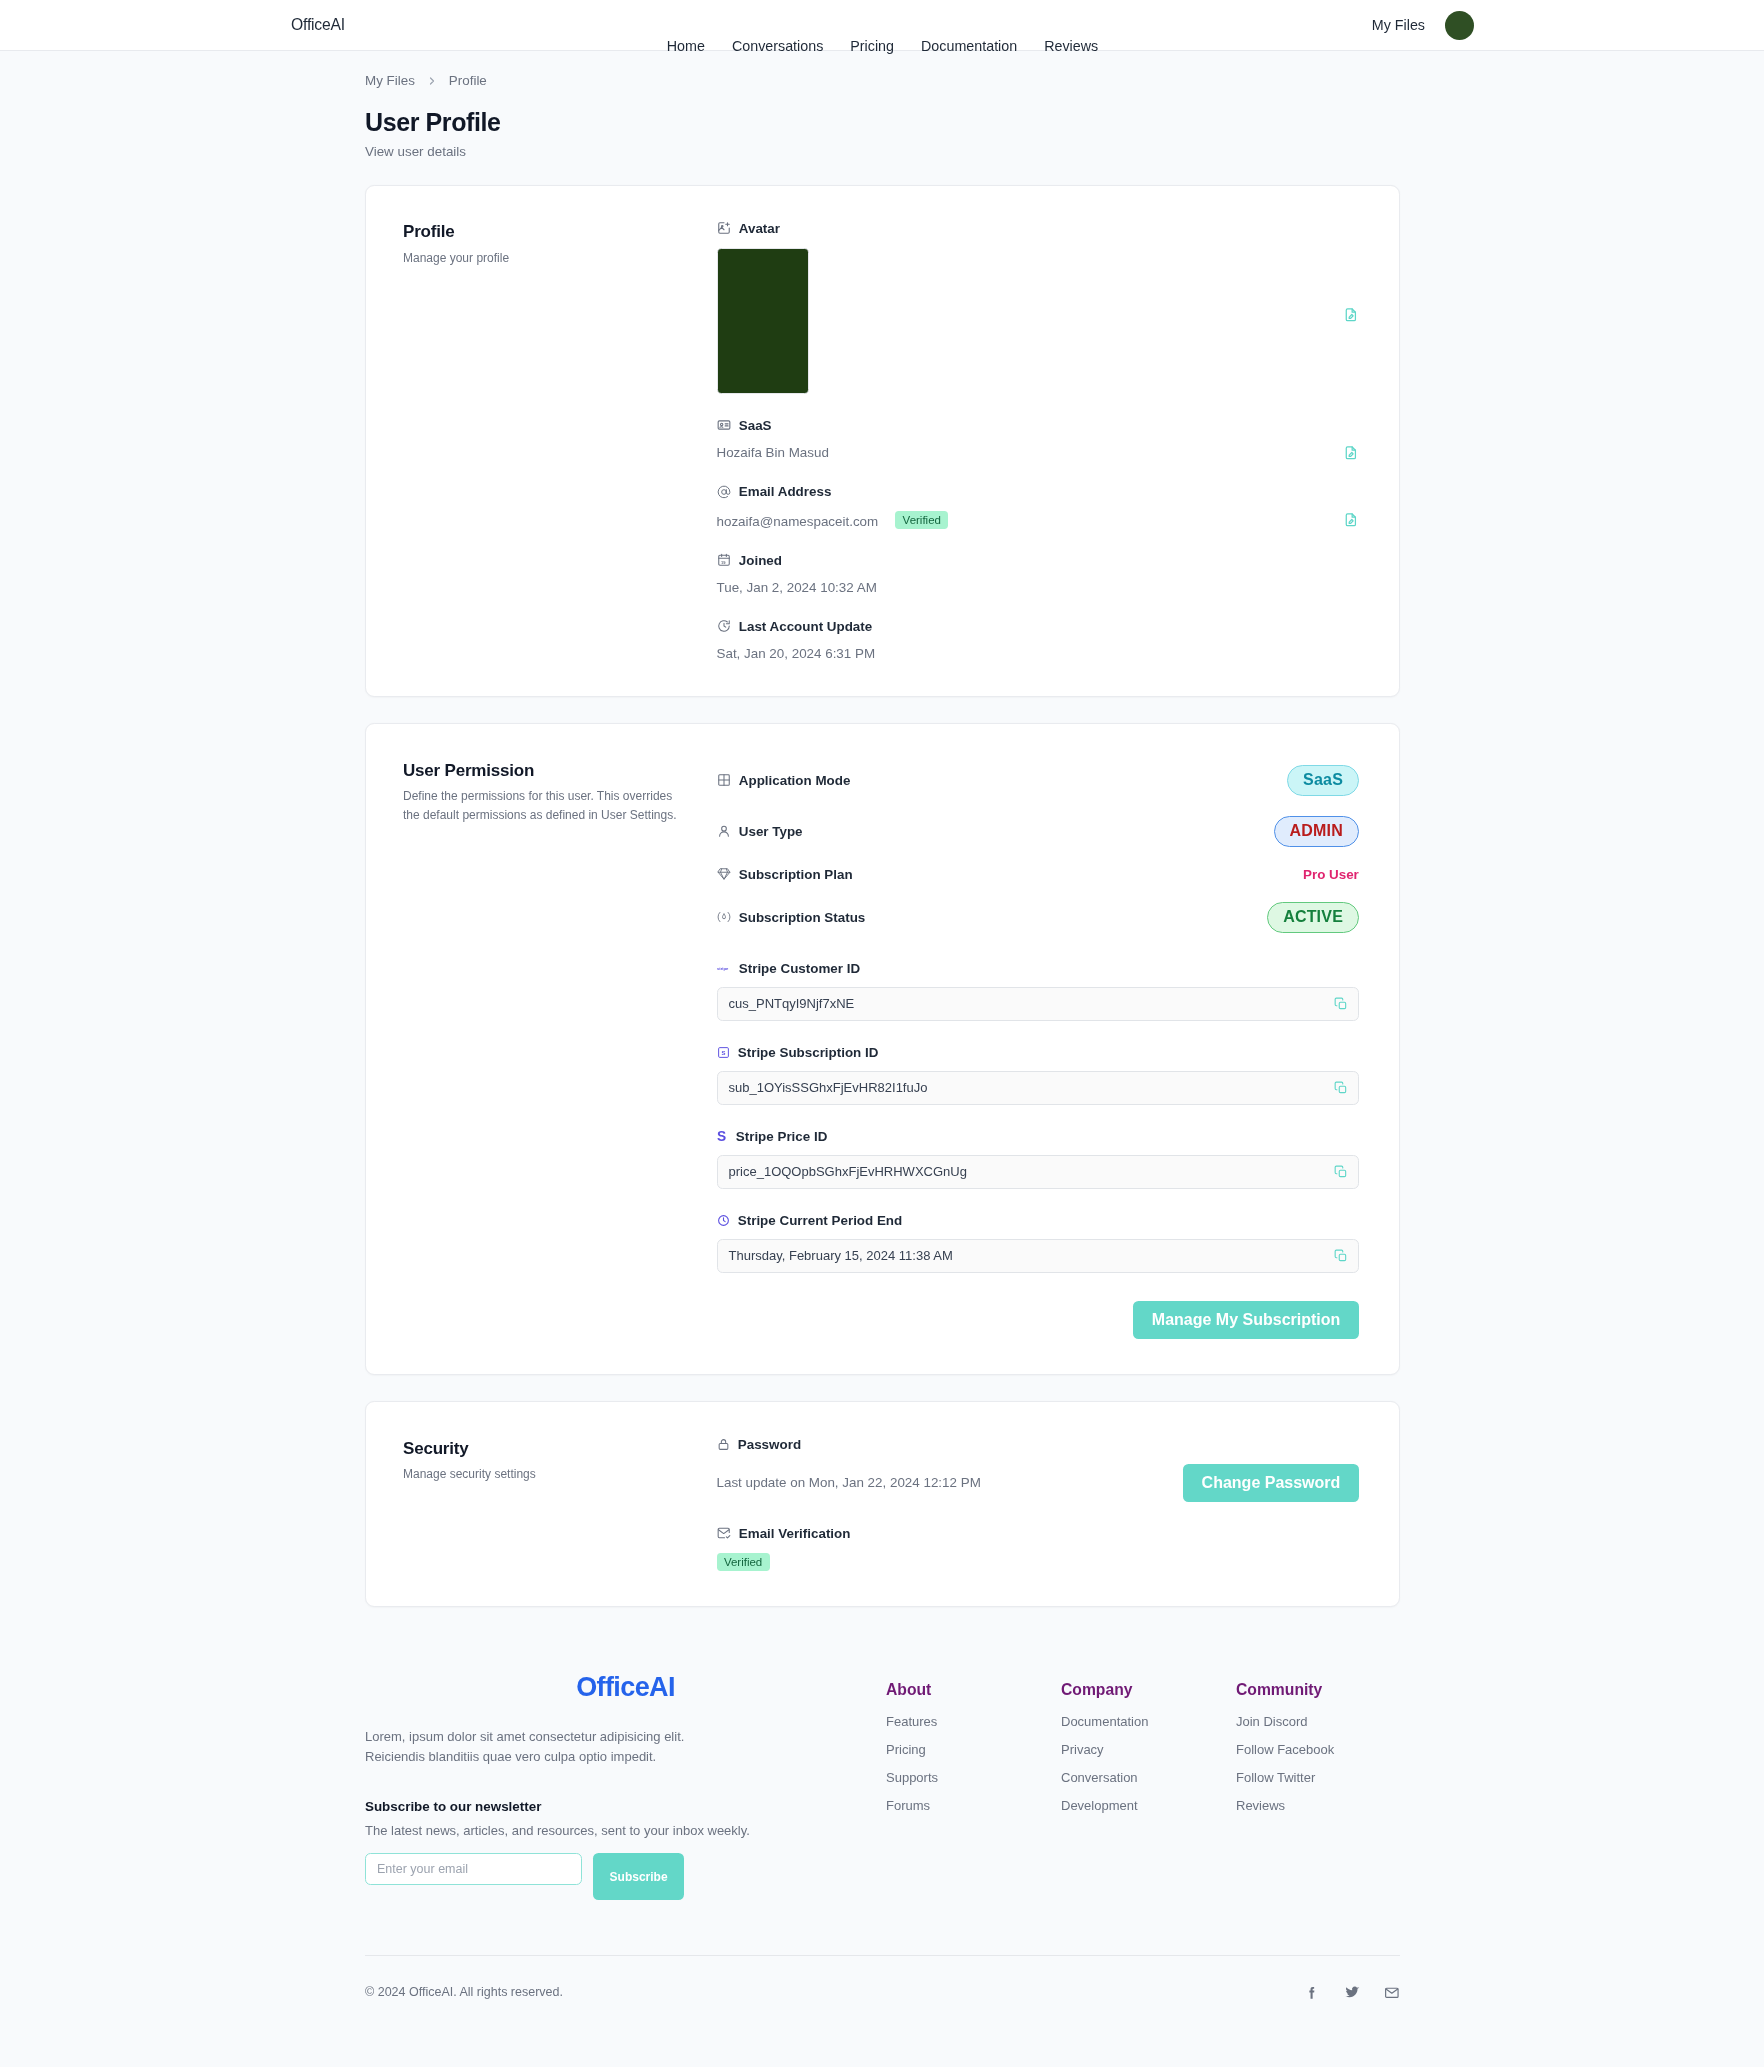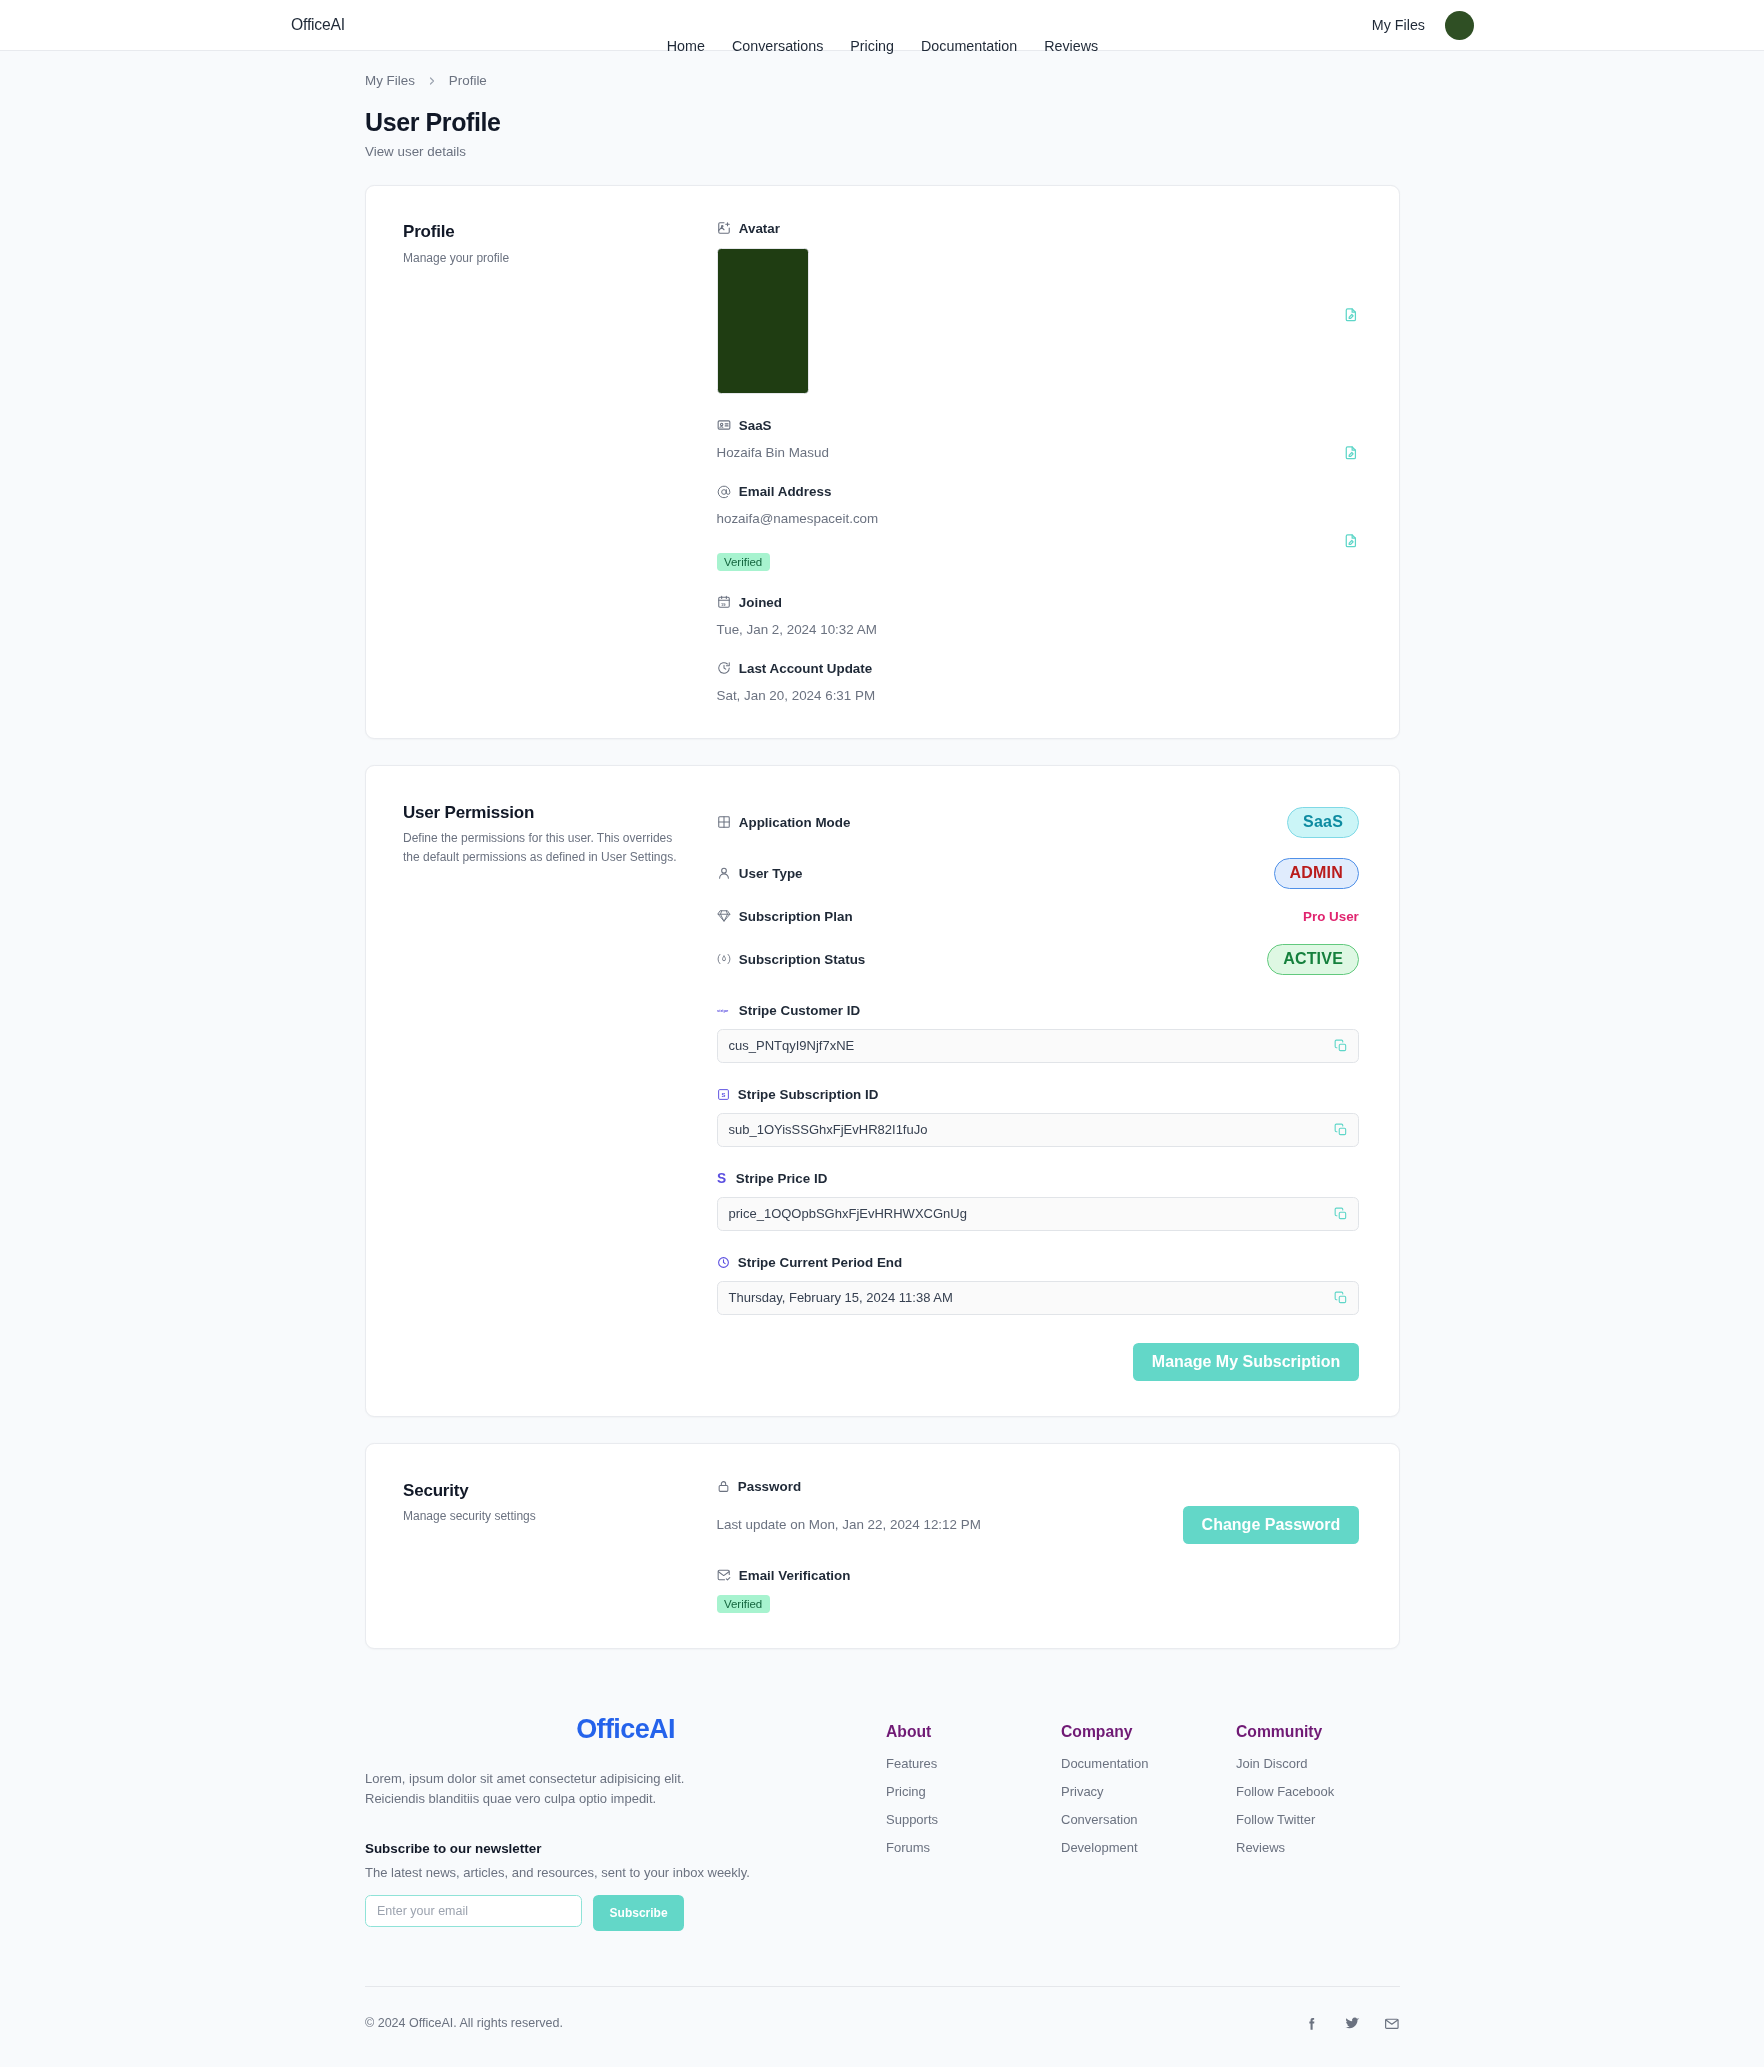--- a/index.html
+++ b/index.html
@@ -247,21 +247,21 @@
   .news-form { display: flex; gap: 11px; margin-top: 14.8px; }
   .news-input {
     width: 217px; height: 32px;
     border: 0.9px solid #8fe3d8; border-radius: 5.5px;
     background: #fff; font-size: 12.5px; color: #374151;
     padding: 0 11px; font-family: inherit; outline: none;
   }
   .news-input::placeholder { color: #9ca3af; }
   .btn-subscribe {
     background: #63d7c8; color: #fff; border: none; border-radius: 5.5px;
-    font-size: 12px; font-weight: 700; padding: 0 16.6px; height: 36px;
+    font-size: 12px; font-weight: 700; padding: 0 16.6px; height: 47px;
     cursor: pointer; font-family: inherit;
   }
   .footer-cols { display: flex; gap: 0; padding-top: 9.2px; }
   .fcol { width: 175px; }
   .fcol-head { font-size: 15.7px; font-weight: 700; color: #701a75; margin-bottom: 14.8px; }
   .flink { display: block; font-size: 13px; color: #6b7280; text-decoration: none; margin-bottom: 13px; }
   .footer-divider { border-top: 0.9px solid #e5e7eb; }
   .footer-bottom {
     display: flex; align-items: center; justify-content: space-between;
     padding: 28px 0 31px;
@@ -379,21 +379,21 @@
         <div class="field-label">
           <span class="ico">
             <svg width="14" height="14" viewBox="0 0 24 24" fill="none" stroke="currentColor" stroke-width="1.7" stroke-linecap="round" stroke-linejoin="round">
                 <circle cx="12" cy="12" r="4"></circle>
                 <path d="M16 8v5a3 3 0 0 0 6 0v-1a10 10 0 1 0-3.9 7.9"></path>
               </svg>
           </span>
           <span>Email Address</span>
         </div>
         <div class="row-line val-gap">
-          <span style="display:flex;align-items:flex-start;gap:27px;flex-direction:column;">
+          <span style="display:flex;align-items:flex-end;gap:17px;">
             <span class="field-value">hozaifa@namespaceit.com</span>
             <span class="badge badge-verified">Verified</span>
           </span>
           <span class="edit-ico">
             <svg width="15.7" height="15.7" viewBox="0 0 24 24" fill="none" stroke="currentColor" stroke-width="1.9" stroke-linecap="round" stroke-linejoin="round">
                 <path d="M14 3H7a2 2 0 0 0-2 2v14a2 2 0 0 0 2 2h10a2 2 0 0 0 2-2V8z"></path>
                 <polyline points="14 3 14 8 19 8"></polyline>
                 <path d="M13.5 11.5l-4 4v2h2l4-4z"></path>
               </svg>
           </span>

